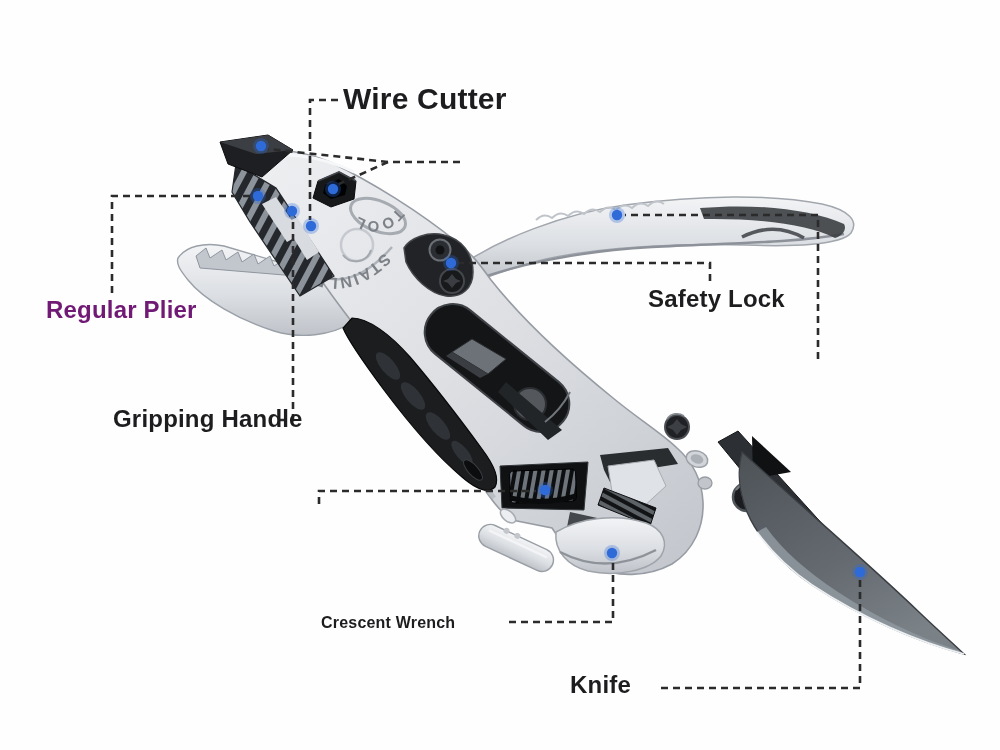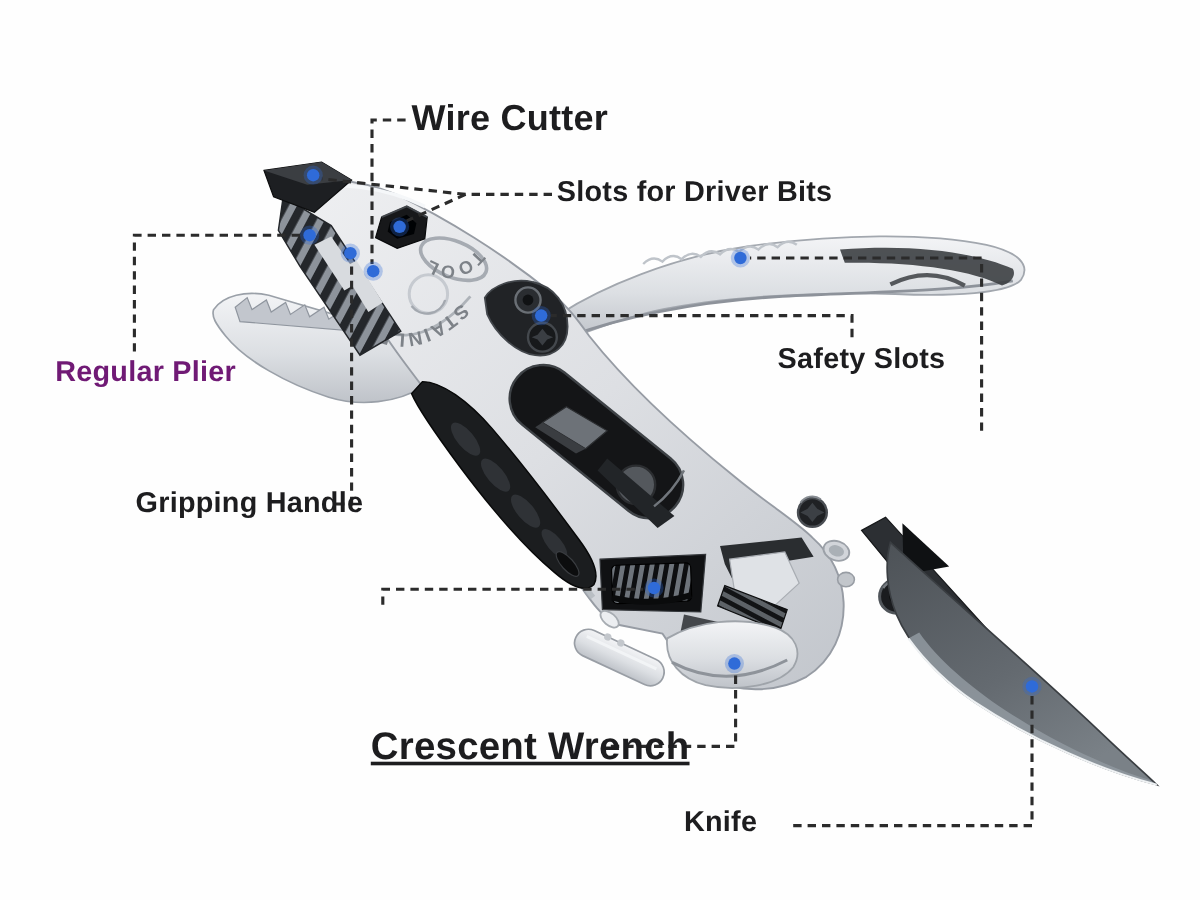--- a/index.html
+++ b/index.html
@@ -220,19 +220,18 @@
       <circle cx="545" cy="490" r="5.2" fill="#2f6bd8"></circle>
       <polyline points="509,622 613,622 613,561" class="callout" stroke="#2b2b2b"></polyline>
       <circle cx="612" cy="553" r="8" fill="rgba(47,107,216,0.30)"></circle>
       <circle cx="612" cy="553" r="5.2" fill="#2f6bd8"></circle>
       <polyline points="661,688 860,688 860,579" class="callout" stroke="#2b2b2b"></polyline>
       <circle cx="860" cy="572" r="8" fill="rgba(47,107,216,0.30)"></circle>
       <circle cx="860" cy="572" r="5.2" fill="#2f6bd8"></circle>
     </svg>
 
 <div class="label" style="left: 343px; top: 100px; color: rgb(29, 29, 31); font-size: 30px;">Wire Cutter</div>
-    <div class="label" style="left: 464px; top: 161px; color: rgb(29, 29, 31); font-size: 24px;">Slots for Driver Bits</div>
     <div class="label" style="left: 46px; top: 311px; color: #701a75; font-size: 24px;">Regular Plier</div>
-    <div class="label" style="left: 648px; top: 300px; color: rgb(29, 29, 31); font-size: 24px;">Safety Slots</div>
+    <div class="label" style="left: 648px; top: 300px; color: rgb(29, 29, 31); font-size: 24px;">Safety Lock</div>
     <div class="label" style="left: 113px; top: 420px; color: rgb(29, 29, 31); font-size: 24px;">Gripping Handle</div>
-    <div class="label" style="left: 309px; top: 623px; color: rgb(29, 29, 31); font-size: 32px; text-decoration: underline;">Crescent Wrench</div>
+    <div class="label" style="left: 321px; top: 623px; color: rgb(29, 29, 31); font-size: 16px;">Crescent Wrench</div>
     <div class="label" style="left: 570px; top: 686px; color: rgb(29, 29, 31); font-size: 24px;">Knife</div>
   </div>
 
 </body></html>

